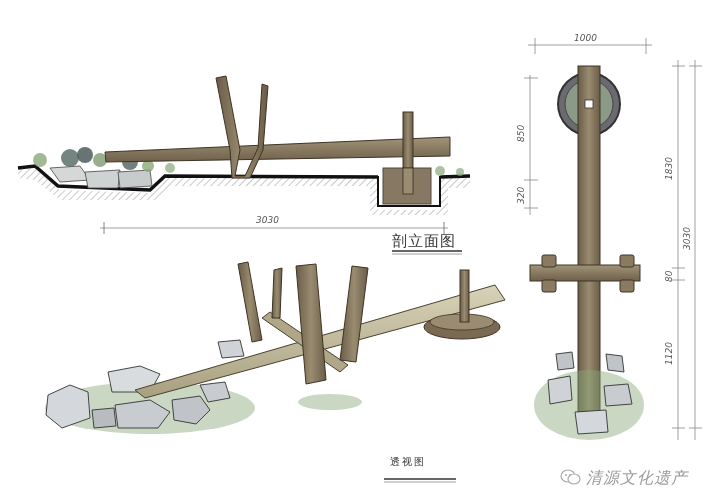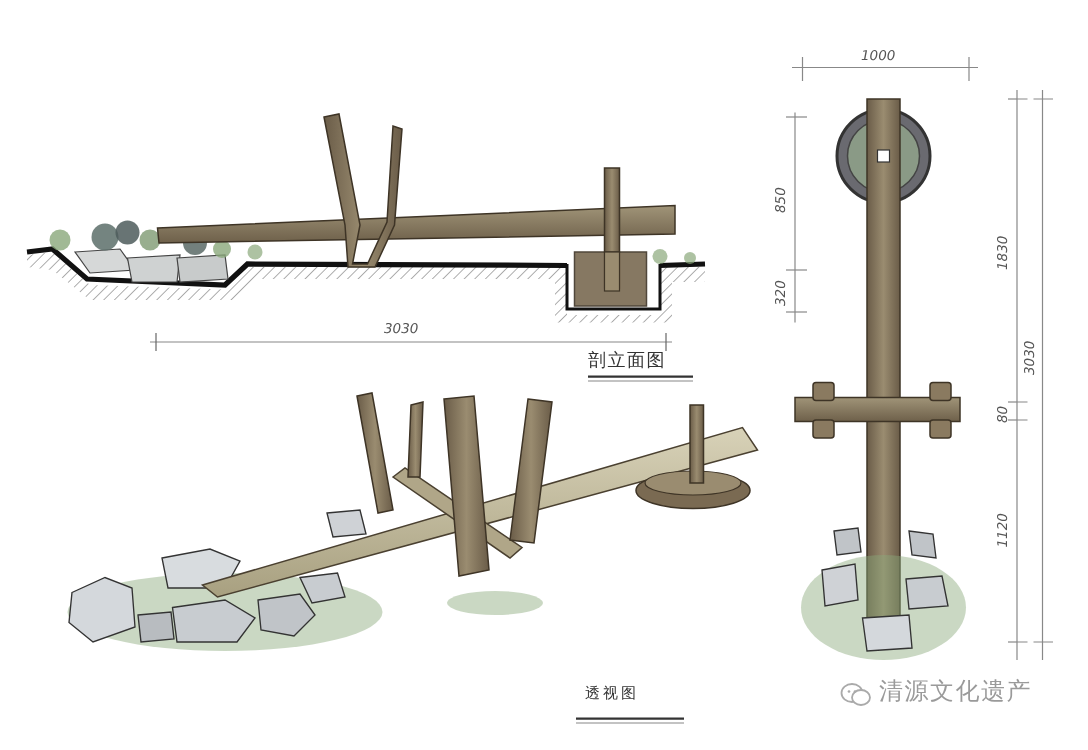--- a/index.html
+++ b/index.html
@@ -1,23 +1,23 @@
 <!DOCTYPE html>
 <html><head>
   <meta charset="utf-8">
   <style>
     html, body { margin:0; padding:0; background:#ffffff; }
     body { width:725px; height:500px; position:relative; overflow:hidden; font-family:"DejaVu Sans", sans-serif; }
     .canvas { position:absolute; left:0; top:0; width:725px; height:500px; }
     .label { position:absolute; font-family:"DejaVu Serif", serif; color:#333; white-space:nowrap; }
     .dim { position:absolute; font-family:"DejaVu Sans", sans-serif; color:#555; font-size:9px; font-style:italic; white-space:nowrap; }
     .vert { transform-origin:left top; transform:rotate(-90deg); }
-    .title-sec { left:392px; top:232px; font-size:12px; letter-spacing:1px;font-family:Liberation Mono, monospace; }
+    .title-sec { left:392px; top:232px; font-size:15px; letter-spacing:1px;font-family:Liberation Mono, monospace; }
     .title-per { left:390px; top:455px; font-size:10px; letter-spacing:2px; }
-    .watermark { position:absolute; left:560px; top:451px; display:flex; align-items:flex-end; gap:4px; }
+    .watermark { position:absolute; left:560px; top:468px; display:flex; align-items:flex-start; gap:4px;font-style:italic; }
     .wm-text { font-family:"DejaVu Sans", sans-serif; font-size:16px; color:#9a9a9a; letter-spacing:1px; }
   </style>
 </head>
 <body>
 
 <div class="canvas">
   <svg width="725" height="500" viewBox="0 0 725 500">
     <defs>
       <pattern id="hatch" width="5" height="5" patternUnits="userSpaceOnUse" patternTransform="rotate(45)">
         <line x1="0" y1="0" x2="0" y2="5" stroke="#777" stroke-width="1"></line>

